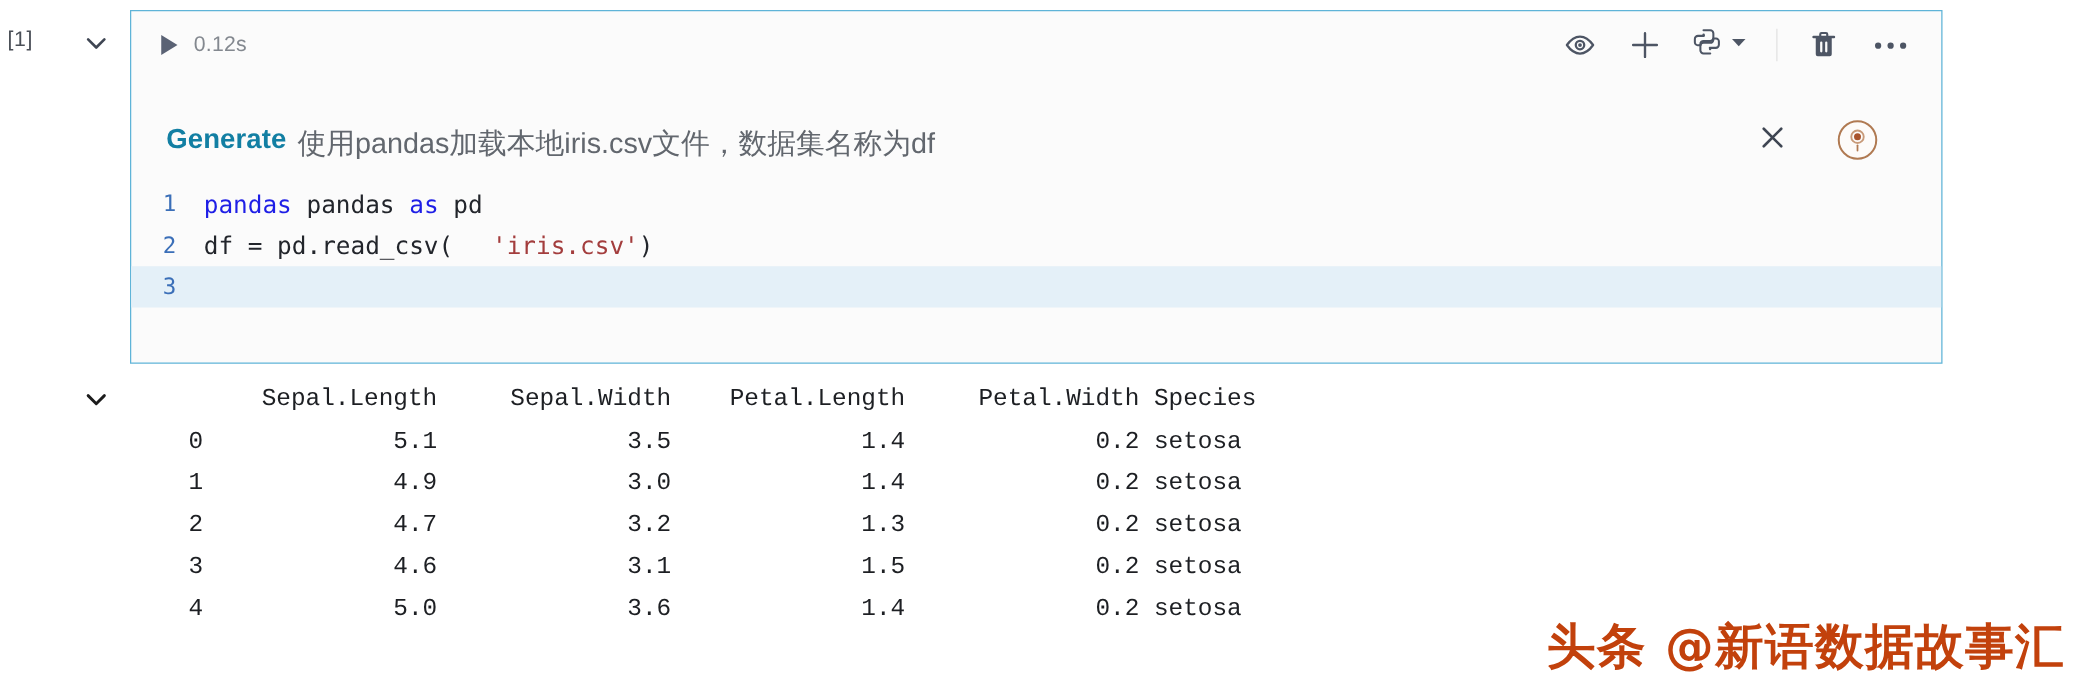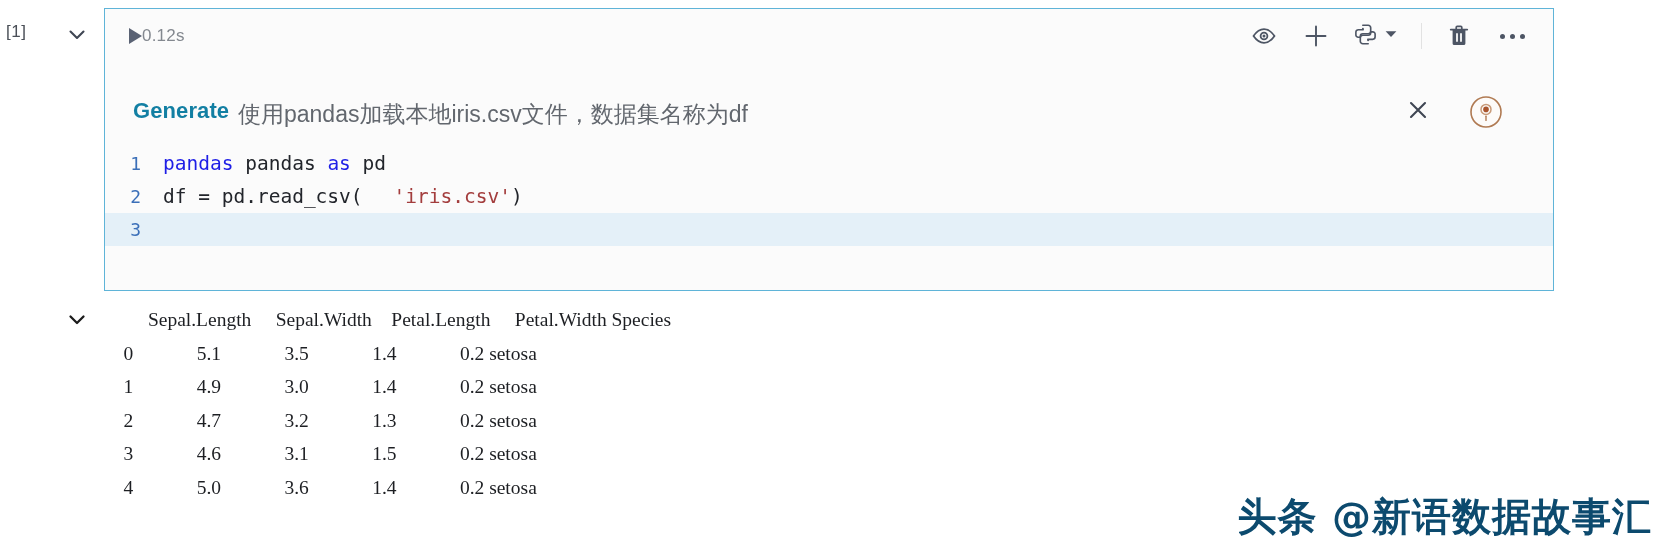--- a/index.html
+++ b/index.html
@@ -58,20 +58,21 @@
     top: 0;
     right: 0;
     height: 58px;
   }
   #run-status {
     position: absolute;
     left: 24px;
     top: 17px;
     display: flex;
     align-items: center;
+    gap: 13px;
   }
   #run-status .play-tri {
     width: 0; height: 0;
     border-left: 13px solid #5a6274;
     border-top: 8px solid transparent;
     border-bottom: 8px solid transparent;
   }
   #run-duration {
     font-size: 17px;
     color: #83888f;
@@ -185,36 +186,36 @@
   .tok-plain{ color: #22252b; }
   .tok-fn   { color: #3535d4; }
   .tok-str  { color: #a33d3d; margin-left: 31px; }
 
   
   #cell-output {
     position: absolute;
     left: 104px;
     top: 303px;
     width: 1300px;
-    font-family: Liberation Serif, serif;
+    font-family: Liberation Mono, monospace;
     font-size: 19.5px;
     line-height: 33.5px;
     color: #1d1f23;
     white-space: pre;
   }
   #cell-output .out-line { height: 33.5px; }
 
   
   #watermark {
     position: absolute;
     right: 18px;
     bottom: 6px;
     font-size: 39px;
     font-weight: bold;
-    color: #0c4a6e;
+    color: #c2410c;
     letter-spacing: 1px;
     white-space: nowrap;
     font-family: "DejaVu Sans", sans-serif;
   }
 </style>
 </head>
 <body>
 
 <div id="gutter-exec-count">[1]</div>
 

